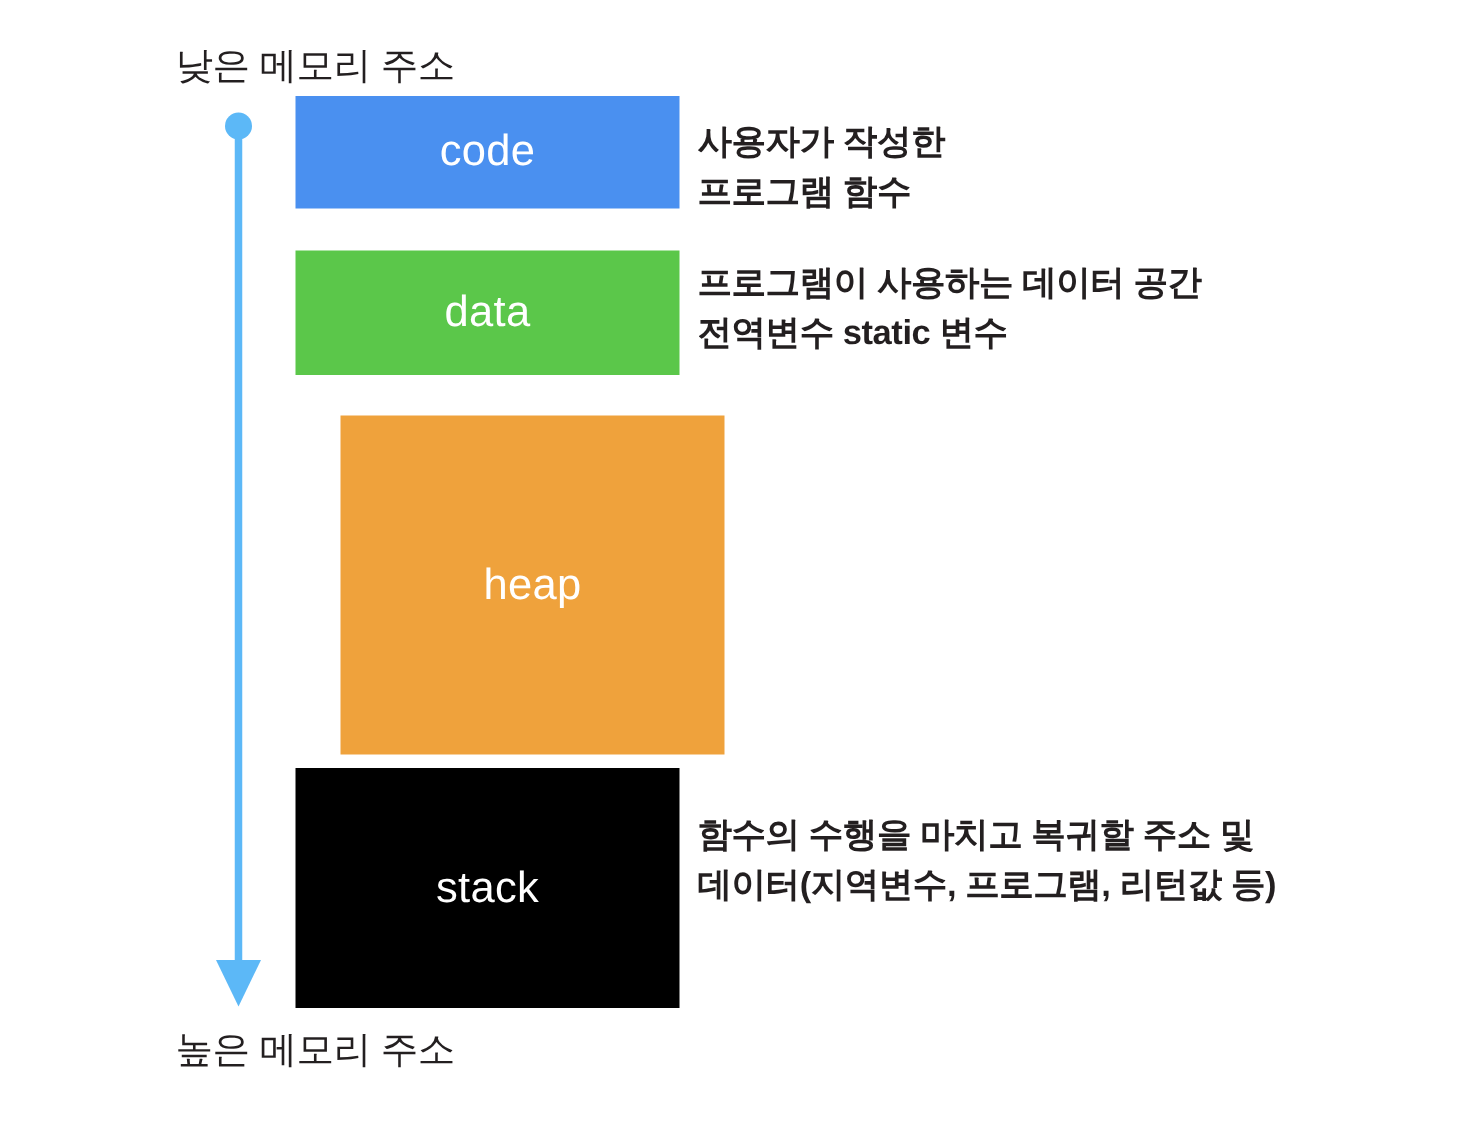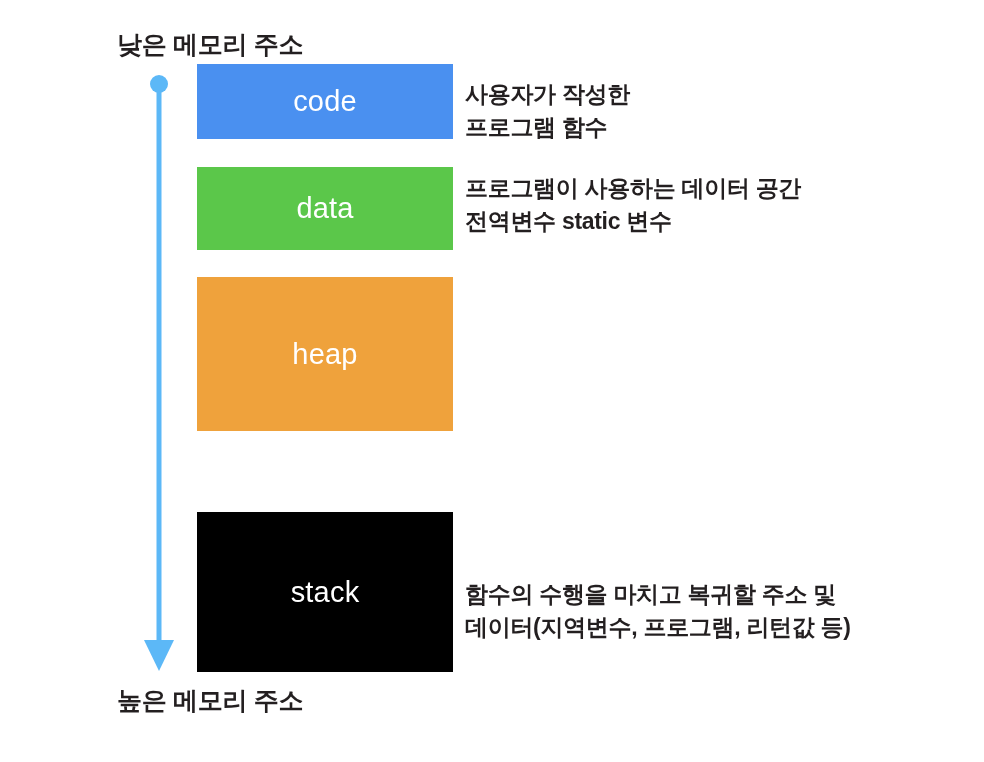--- a/index.html
+++ b/index.html
@@ -17,21 +17,21 @@
     width: 984px;
     height: 762px;
     background: #ffffff;
     overflow: hidden;
   }
 
   
   .addr-label {
     position: absolute;
     font-size: 25px;
-    font-weight: 700;
+    font-weight: 400;
     color: #231f20;
     letter-spacing: -0.3px;
     white-space: nowrap;
     line-height: 1.1;
   }
   #addr-low  { left: 117px; top: 31px; }
   #addr-high { left: 117px; top: 687px; }
 
   
   #arrow-svg {
@@ -57,40 +57,40 @@
     font-size: 29px;
     font-weight: 400;
     color: #ffffff;
     letter-spacing: 0.2px;
     line-height: 1;
     user-select: none;
   }
 
   #block-code  { top: 64px;  height: 75px;  background: #4a90f0; }
   #block-data  { top: 167px; height: 83px;  background: #5bc74a; }
-  #block-heap  { top: 277px; height: 154px; background: #efa23c; }
+  #block-heap  { top: 277px; height: 226px; background: #efa23c; margin-left: 30px; }
   #block-stack { top: 512px; height: 160px; background: #ec3591; }
 
   
   .annotation {
     position: absolute;
     left: 465px;
     font-size: 23px;
     font-weight: 700;
     color: #231f20;
     line-height: 1.42;
     letter-spacing: -0.3px;
     white-space: nowrap;
   }
   .annotation .ann-line { display: block; }
 
   #ann-code  { top: 78px; }
   #ann-data  { top: 172px; }
   #ann-heap  { top: 334px; }
-  #ann-stack { top: 578px; }
+  #ann-stack { top: 540px; }
 </style>
 </head>
 <body>
 
 <div id="canvas" style="background: rgb(255, 255, 255);">
 
   <div class="addr-label" id="addr-low">낮은 메모리 주소</div>
 
   <svg id="arrow-svg" viewBox="0 0 40 605" xmlns="http://www.w3.org/2000/svg">
     <circle cx="19" cy="14" r="9" fill="#5cb8f7"></circle>

